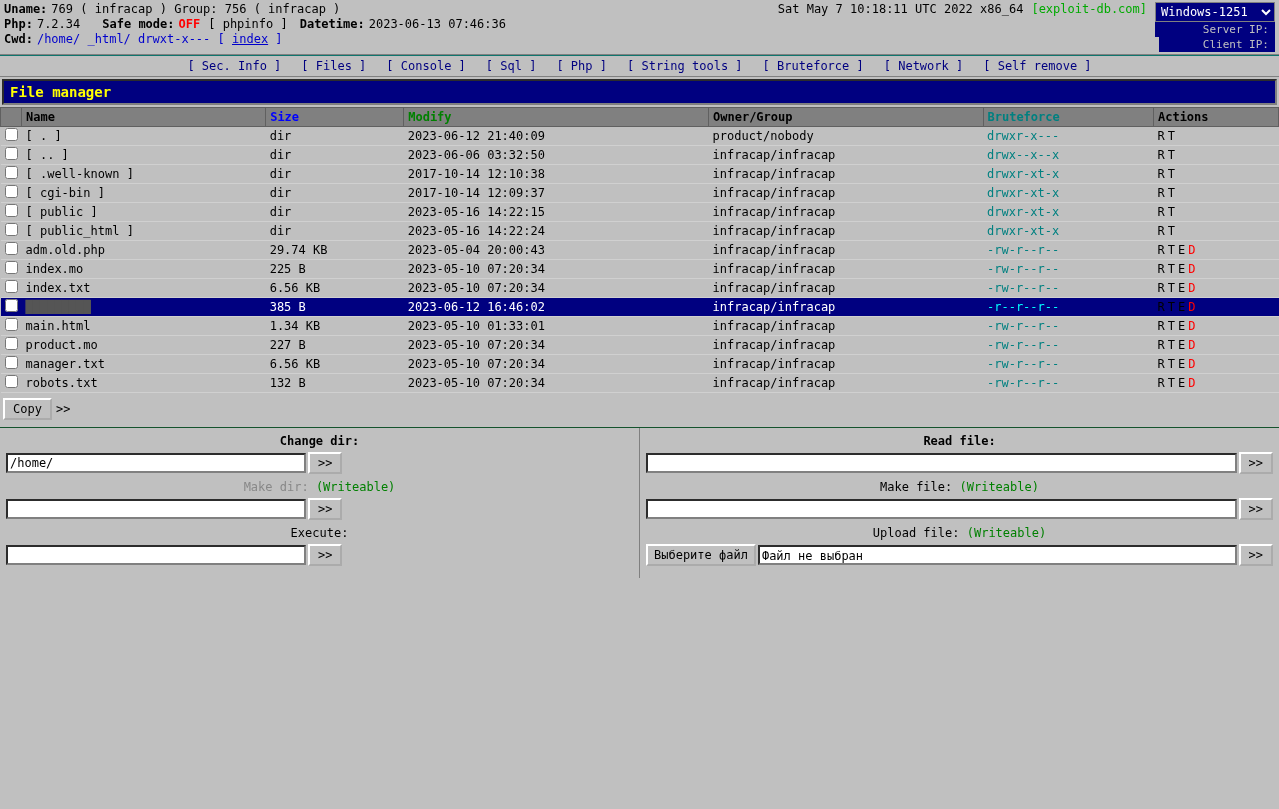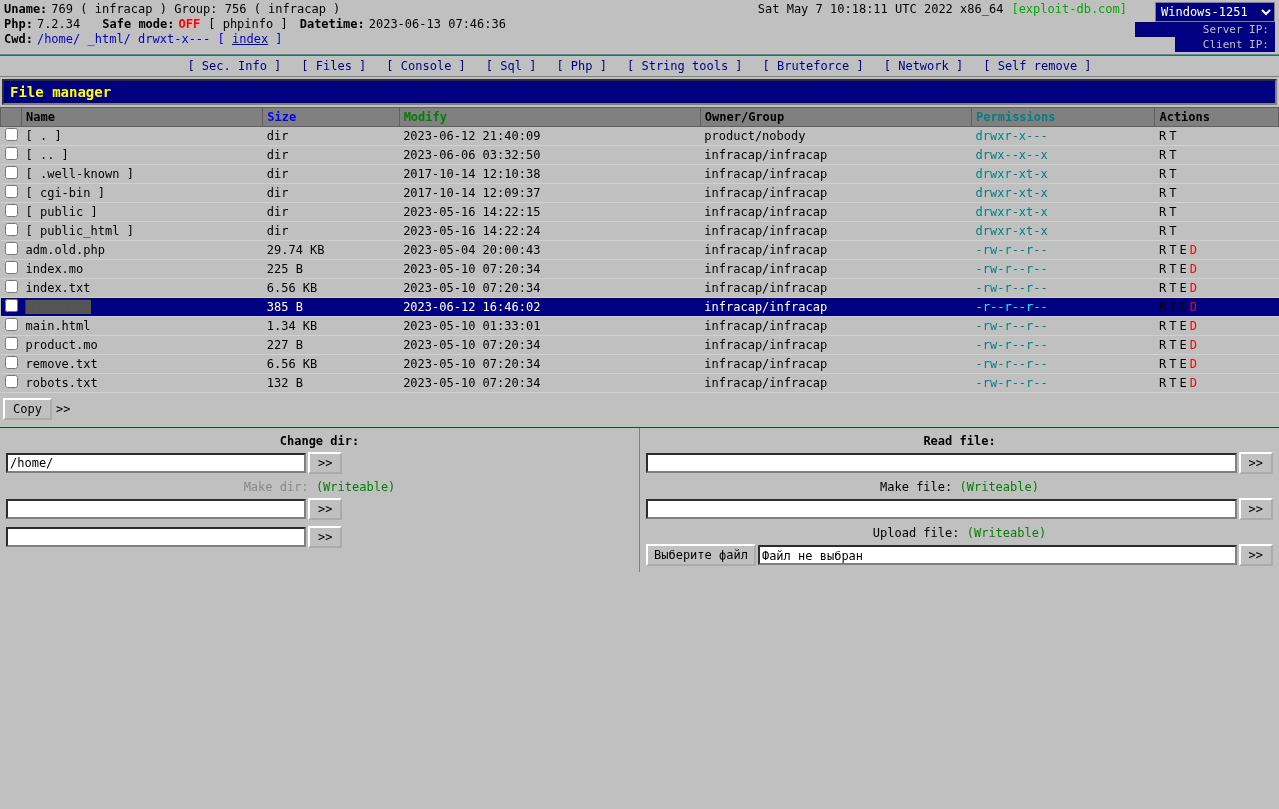--- a/index.html
+++ b/index.html
@@ -71,22 +71,22 @@
 
       <div style="display:flex; align-items:center; gap:4px;">
         <span style="font-weight:bold;">Cwd:</span>
         <span style="color:#0000cc;">/home/<span style="background:#c0c0c0; color:#000;">                       </span>_html/  drwxt-x---  [ <span style="color:#0000cc; text-decoration:underline; cursor:pointer;">index</span> ]</span>
       </div>
     </div>
     <div class="top-header-right">
       <select class="server-select">
         <option>Windows-1251</option>
       </select>
-      <div class="server-label" style="width:140px; text-align:right;">Server IP:</div>
-      <div class="client-label" style="width:100px; text-align:right;">Client IP:</div>
+      <div class="server-label" style="width:120px; text-align:right;">Server IP:</div>
+      <div class="client-label" style="width:116px; text-align:right;">Client IP:</div>
     </div>
   </div>
 
   <div class="nav-bar">
     <a class="nav-item">[ Sec. Info ]</a>
     <a class="nav-item">[ Files ]</a>
     <a class="nav-item">[ Console ]</a>
     <a class="nav-item">[ Sql ]</a>
     <a class="nav-item">[ Php ]</a>
     <a class="nav-item">[ String tools ]</a>
@@ -100,21 +100,21 @@
   </div>
 
   <table class="file-table">
     <thead>
       <tr>
         <th style="width:16px;"></th>
         <th>Name</th>
         <th style="color:#0000ff;">Size</th>
         <th style="color:#008000;">Modify</th>
         <th>Owner/Group</th>
-        <th style="color:#008080;">Permissions</th>
+        <th style="color:#008080;">Bruteforce</th>
         <th>Actions</th>
       </tr>
     </thead>
     <tbody id="file-tbody">
     <tr>
           <td><input type="checkbox" style=""></td>
           <td style="color: rgb(0, 0, 0); cursor: pointer;">[ . ]</td>
           <td>dir</td>
           <td>2023-06-12 21:40:09</td>
           <td>product/nobody</td>
@@ -215,21 +215,21 @@
           <td><input type="checkbox" style=""></td>
           <td>product.mo</td>
           <td>227 B</td>
           <td>2023-05-10 07:20:34</td>
           <td>infracap/infracap</td>
           <td style="color: rgb(0, 128, 128);">-rw-r--r--</td>
           <td><a style="cursor: pointer; margin-right: 3px; color: rgb(0, 0, 0); text-decoration: none;">R</a><a style="cursor: pointer; margin-right: 3px; color: rgb(0, 0, 0); text-decoration: none;">T</a><a style="cursor: pointer; margin-right: 3px; color: rgb(0, 0, 0); text-decoration: none;">E</a><a style="cursor: pointer; margin-right: 3px; color: rgb(255, 0, 0); text-decoration: none;">D</a></td>
         </tr>
         <tr>
           <td><input type="checkbox" style=""></td>
-          <td>remove.txt</td>
+          <td>manager.txt</td>
           <td>6.56 KB</td>
           <td>2023-05-10 07:20:34</td>
           <td>infracap/infracap</td>
           <td style="color: rgb(0, 128, 128);">-rw-r--r--</td>
           <td><a style="cursor: pointer; margin-right: 3px; color: rgb(0, 0, 0); text-decoration: none;">R</a><a style="cursor: pointer; margin-right: 3px; color: rgb(0, 0, 0); text-decoration: none;">T</a><a style="cursor: pointer; margin-right: 3px; color: rgb(0, 0, 0); text-decoration: none;">E</a><a style="cursor: pointer; margin-right: 3px; color: rgb(255, 0, 0); text-decoration: none;">D</a></td>
         </tr>
         <tr>
           <td><input type="checkbox" style=""></td>
           <td>robots.txt</td>
           <td>132 B</td>
@@ -256,20 +256,21 @@
         <input type="text" class="form-input" value="/home/" style="max-width: 300px;">
         <button class="form-btn">&gt;&gt;</button>
       </div>
       <div style="text-align:center; margin-bottom:4px;">
         <span style="color:#888;">Make dir: </span><span style="color:#008000;">(Writeable)</span>
       </div>
       <div class="form-row">
         <input type="text" class="form-input" value="" style="max-width: 300px;">
         <button class="form-btn">&gt;&gt;</button>
       </div>
+      <div style="text-align:center; margin-bottom:4px;">Execute:</div>
       <div class="form-row">
         <input type="text" class="form-input" value="" style="max-width: 300px;">
         <button class="form-btn">&gt;&gt;</button>
       </div>
     </div>
 
     <div class="bottom-right">
       <div class="section-title">Read file:</div>
       <div class="form-row">
         <input type="text" class="form-input" value="" style="">

